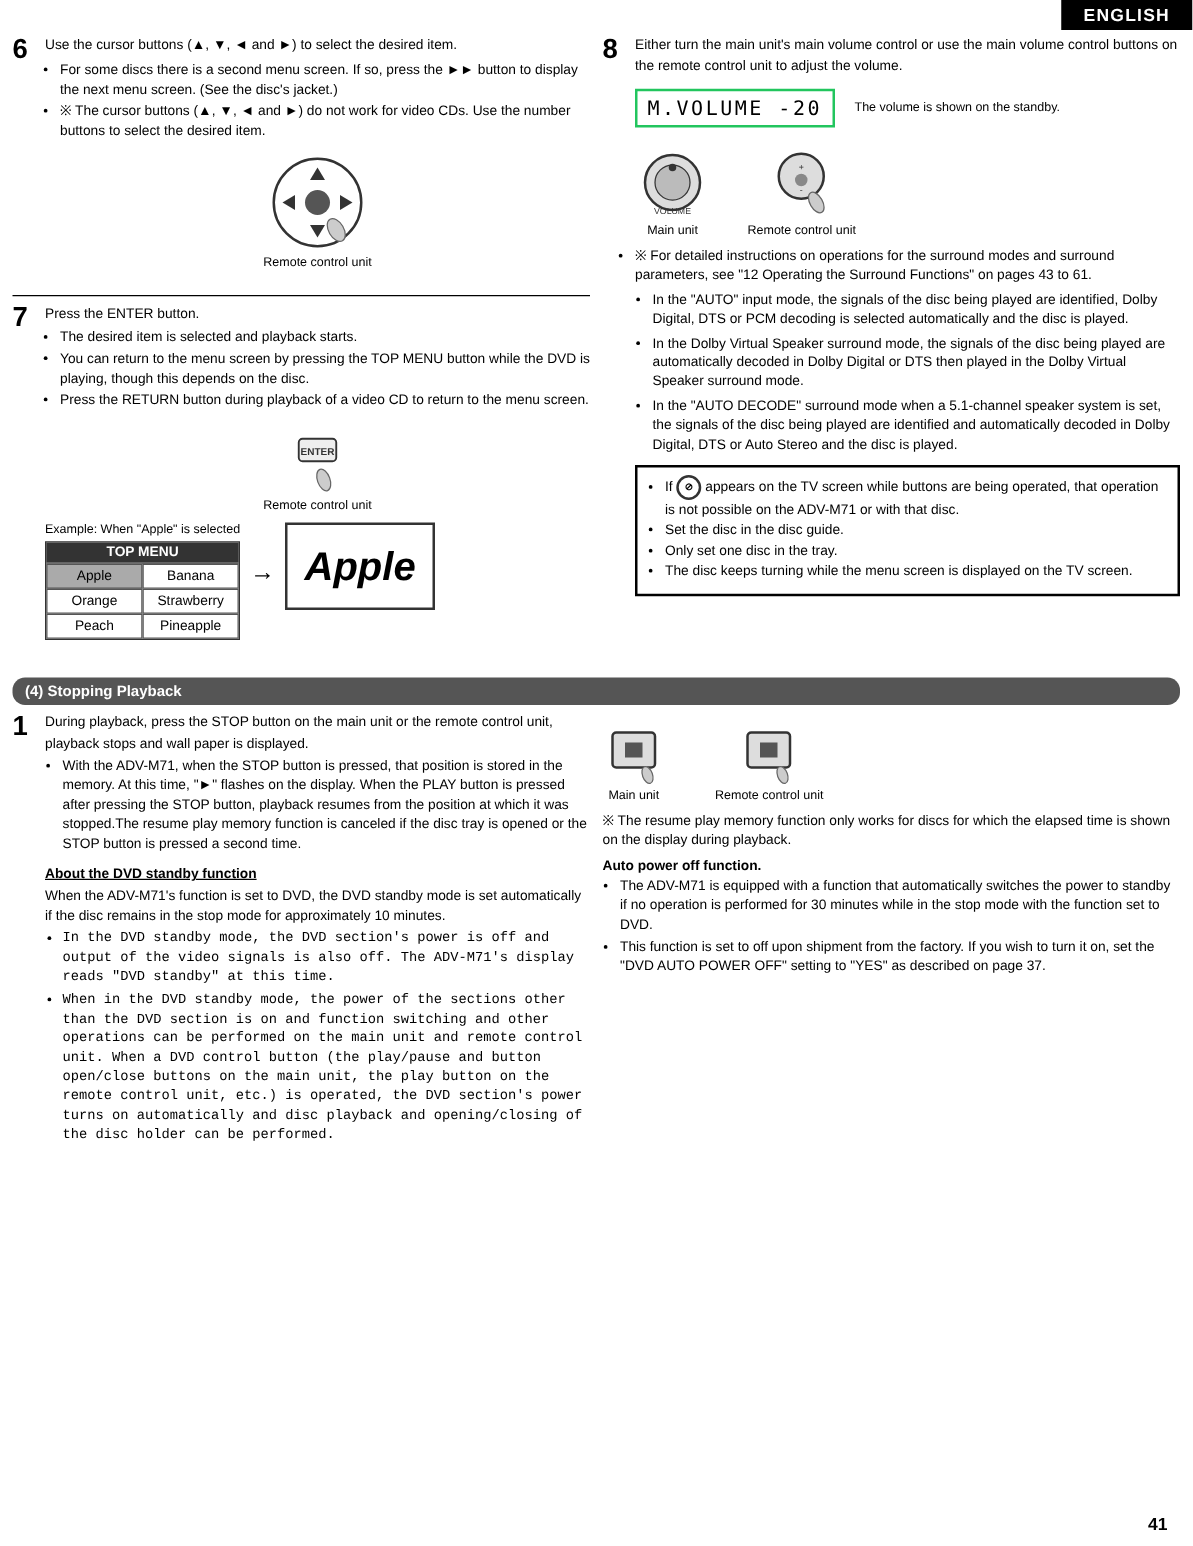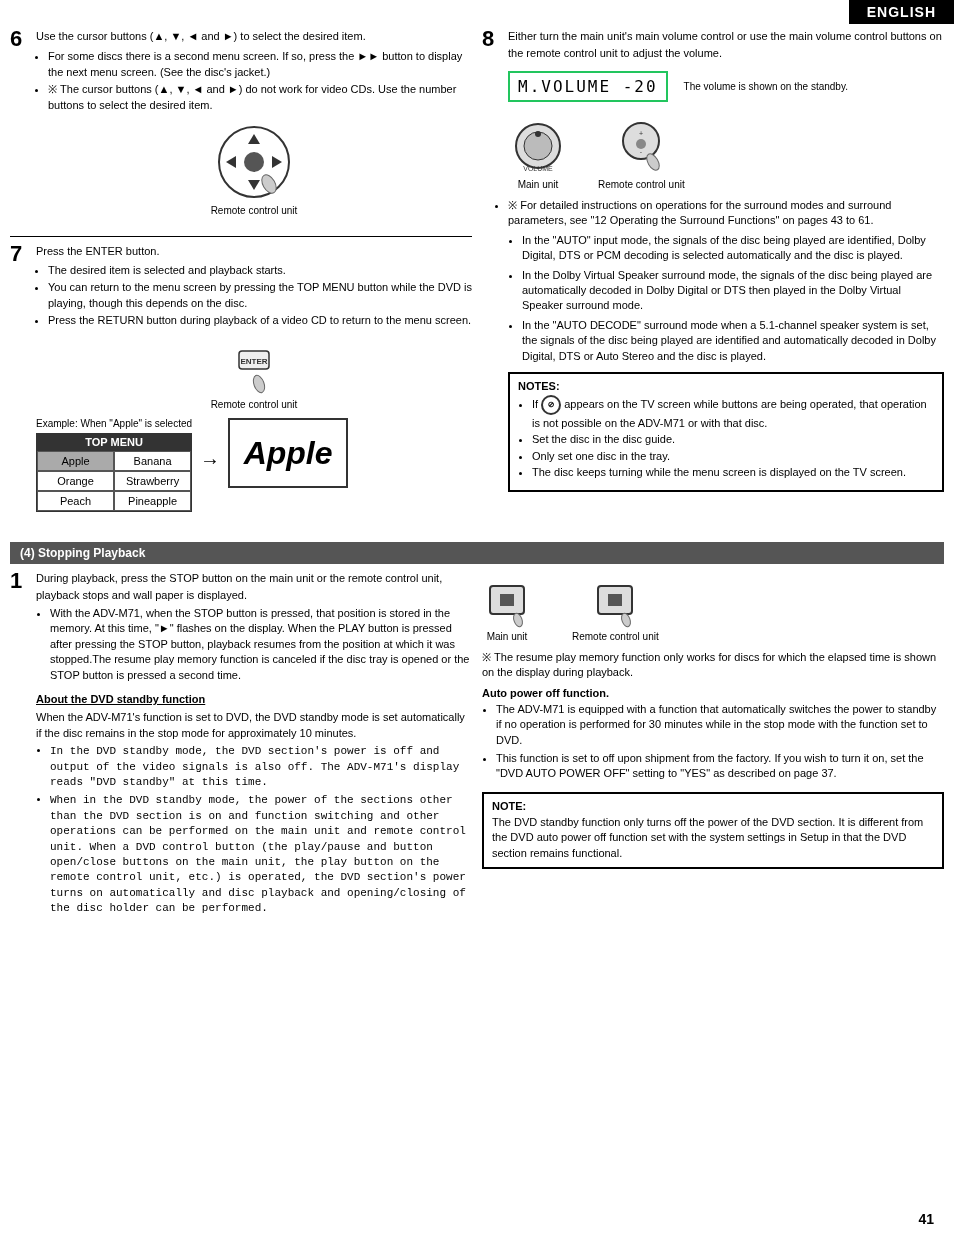--- a/index.html
+++ b/index.html
@@ -219,20 +219,21 @@
     }
 
     
     .section-header {
       background: #555;
       color: #fff;
       padding: 4px 10px;
       font-size: 12px;
       font-weight: bold;
       margin: 8px 0 6px 0;
+      border-radius: 10px;
     }
 
     
     .bottom-content {
       display: flex;
       flex-direction: row;
       gap: 10px;
       padding: 0 10px 10px 10px;
     }
 
@@ -429,21 +430,20 @@
         </div>
 
         <ul style="margin-left:0; list-style:none;">
           <li style="margin-bottom:4px; font-size:11px; line-height:1.4;">※ For detailed instructions on operations for the surround modes and surround parameters, see "12 Operating the Surround Functions" on pages 43 to 61.</li>
           <li style="margin-bottom:4px; font-size:11px; line-height:1.4; list-style:disc; margin-left:14px;">In the "AUTO" input mode, the signals of the disc being played are identified, Dolby Digital, DTS or PCM decoding is selected automatically and the disc is played.</li>
           <li style="margin-bottom:4px; font-size:11px; line-height:1.4; list-style:disc; margin-left:14px;">In the Dolby Virtual Speaker surround mode, the signals of the disc being played are automatically decoded in Dolby Digital or DTS then played in the Dolby Virtual Speaker surround mode.</li>
           <li style="margin-bottom:4px; font-size:11px; line-height:1.4; list-style:disc; margin-left:14px;">In the "AUTO DECODE" surround mode when a 5.1-channel speaker system is set, the signals of the disc being played are identified and automatically decoded in Dolby Digital, DTS or Auto Stereo and the disc is played.</li>
         </ul>
 
         <div class="notes-box">
-          <div class="notes-title">NOTES:</div>
           <ul>
             <li>
               If <span class="note-inline-icon">⊘</span> appears on the TV screen while buttons are being operated, that operation is not possible on the ADV-M71 or with that disc.
             </li>
             <li>Set the disc in the disc guide.</li>
             <li>Only set one disc in the tray.</li>
             <li>The disc keeps turning while the menu screen is displayed on the TV screen.</li>
           </ul>
         </div>
 
@@ -505,21 +505,17 @@
     </div>
 
     <p style="font-size:11px; line-height:1.4; margin-bottom:6px;">※ The resume play memory function only works for discs for which the elapsed time is shown on the display during playback.</p>
 
     <p style="font-size:11px; font-weight:bold; margin-bottom:3px;">Auto power off function.</p>
     <ul style="margin-left:14px;">
       <li style="font-size:11px; line-height:1.4; margin-bottom:3px;">The ADV-M71 is equipped with a function that automatically switches the power to standby if no operation is performed for 30 minutes while in the stop mode with the function set to DVD.</li>
       <li style="font-size:11px; line-height:1.4;">This function is set to off upon shipment from the factory.  If you wish to turn it on, set the "DVD AUTO POWER OFF" setting to "YES" as described on page 37.</li>
     </ul>
 
-    <div class="note-box" style="margin-top:10px;">
-      <div class="note-title">NOTE:</div>
-      <p style="font-size:11px; line-height:1.4;">The DVD standby function only turns off the power of the DVD section. It is different from the DVD auto power off function set with the system settings in Setup in that the DVD section remains functional.</p>
-    </div>
 
   </div>
 </div>
 
 <div class="page-number">41</div>
 
 </body></html>

